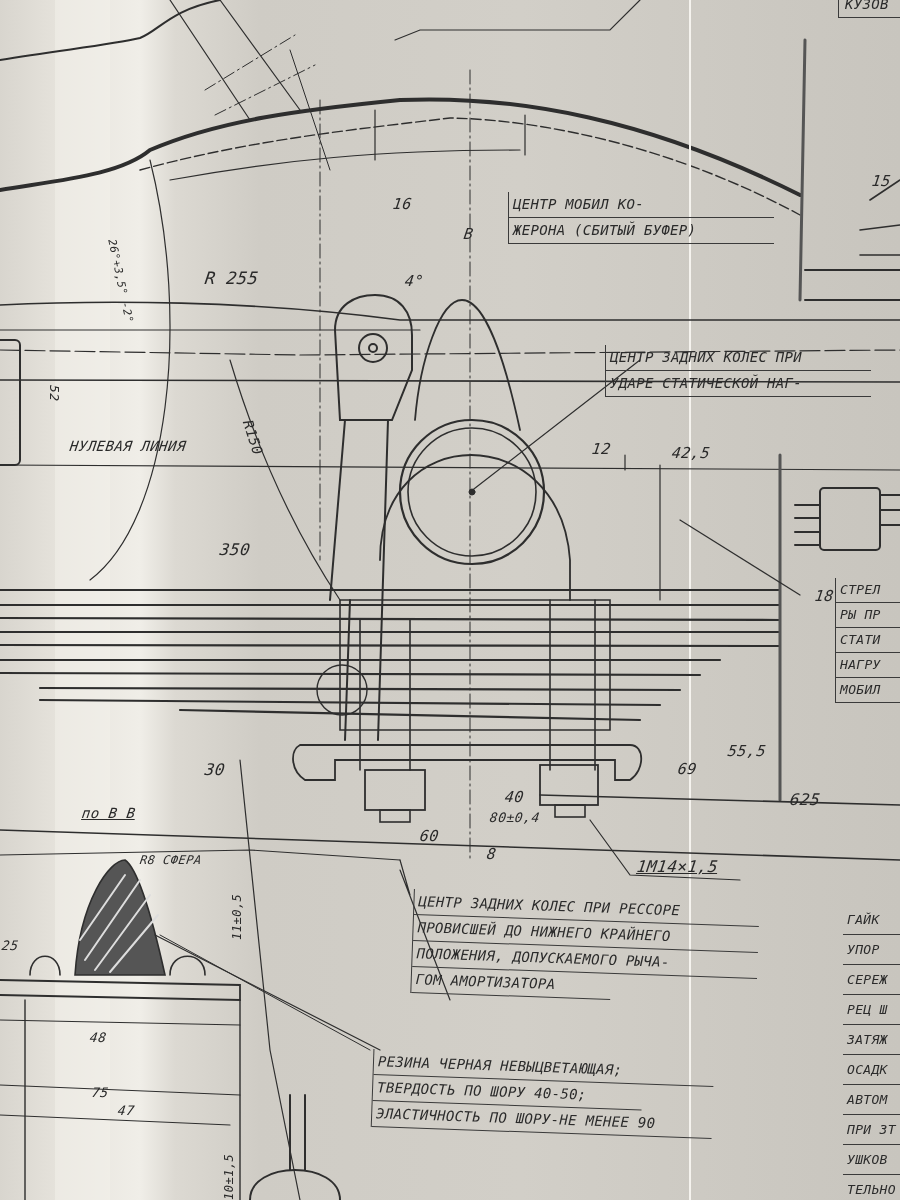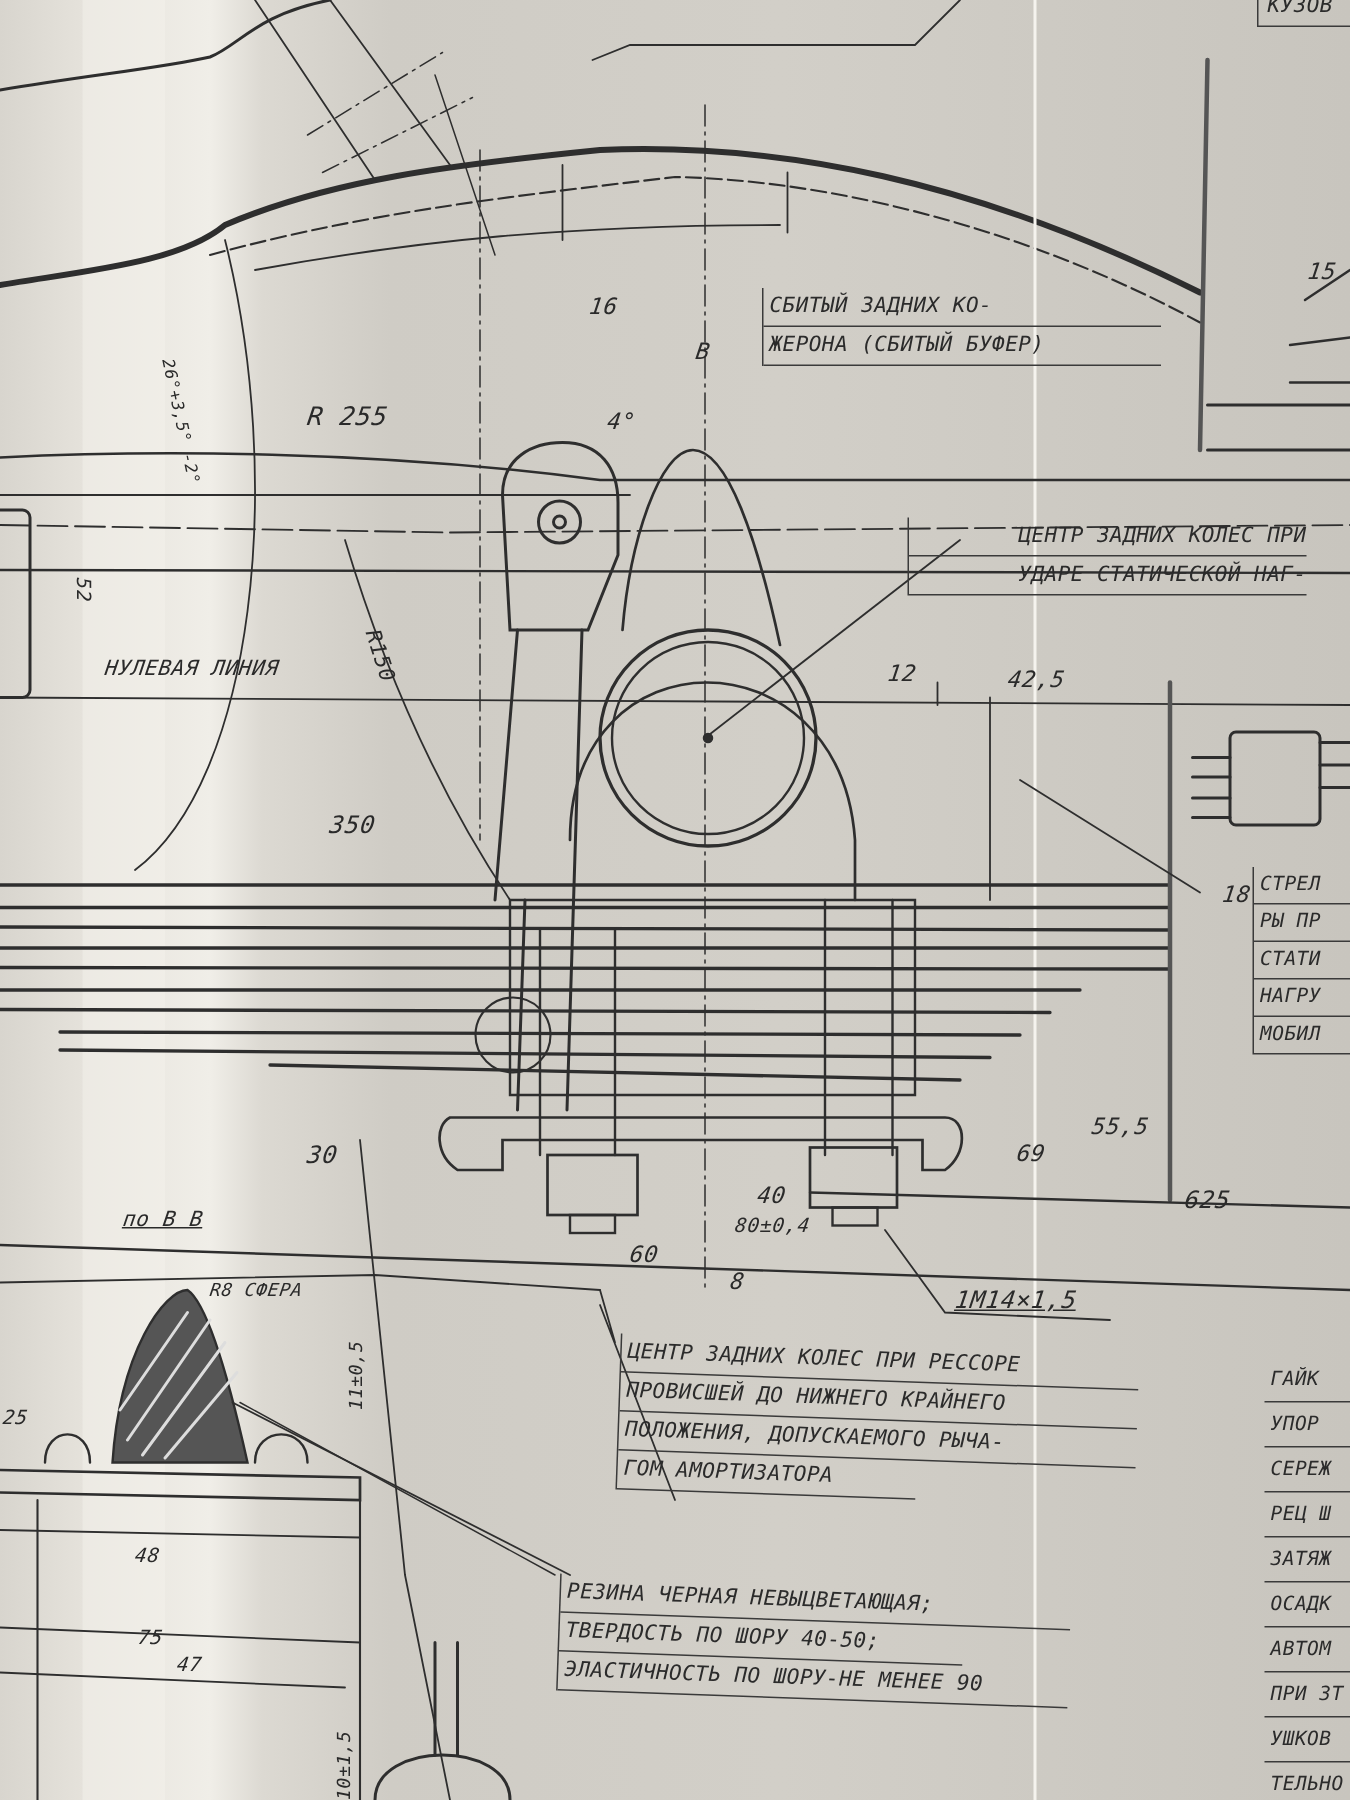--- a/index.html
+++ b/index.html
@@ -152,25 +152,25 @@
 <div class="lbl" style="left:82px;top:805px;font-size:14px;text-decoration:underline;">по В В</div>
 <div class="lbl" style="left:140px;top:853px;font-size:12px;">R8 СФЕРА</div>
 <div class="lbl" style="left:230px;top:880px;font-size:12px;transform:rotate(-90deg);transform-origin:left top;top:940px;">11±0,5</div>
 <div class="lbl" style="left:2px;top:938px;font-size:13px;">25</div>
 <div class="lbl" style="left:90px;top:1030px;font-size:13px;">48</div>
 <div class="lbl" style="left:92px;top:1085px;font-size:13px;">75</div>
 <div class="lbl" style="left:118px;top:1103px;font-size:13px;">47</div>
 <div class="lbl" style="left:222px;top:1200px;font-size:12px;transform:rotate(-90deg);transform-origin:left top;">10±1,5</div>
 
 <div class="note boxl" style="left:508px;top:192px;width:265px;">
-  <span class="ln">СБИТЫЙ ЗАДНИХ КО-</span>
+  <span class="ln">ЦЕНТР МОБИЛ КО-</span>
   <span class="ln">ЖЕРОНА (СБИТЫЙ БУФЕР)</span>
 </div>
 
-<div class="note boxl" style="left:605px;top:345px;width:265px;text-align:right;">
+<div class="note boxl" style="left:605px;top:345px;width:265px;">
   <span class="ln">ЦЕНТР ЗАДНИХ КОЛЕС ПРИ</span>
   <span class="ln">УДАРЕ СТАТИЧЕСКОЙ НАГ-</span>
 </div>
 
 <div class="note boxl" style="left:412px;top:895px;width:345px;transform:rotate(2deg);">
   <span class="ln">ЦЕНТР ЗАДНИХ КОЛЕС ПРИ РЕССОРЕ</span>
   <span class="ln">ПРОВИСШЕЙ ДО НИЖНЕГО КРАЙНЕГО</span>
   <span class="ln">ПОЛОЖЕНИЯ, ДОПУСКАЕМОГО РЫЧА-</span>
   <span class="ln" style="width:195px;">ГОМ АМОРТИЗАТОРА</span>
 </div>

